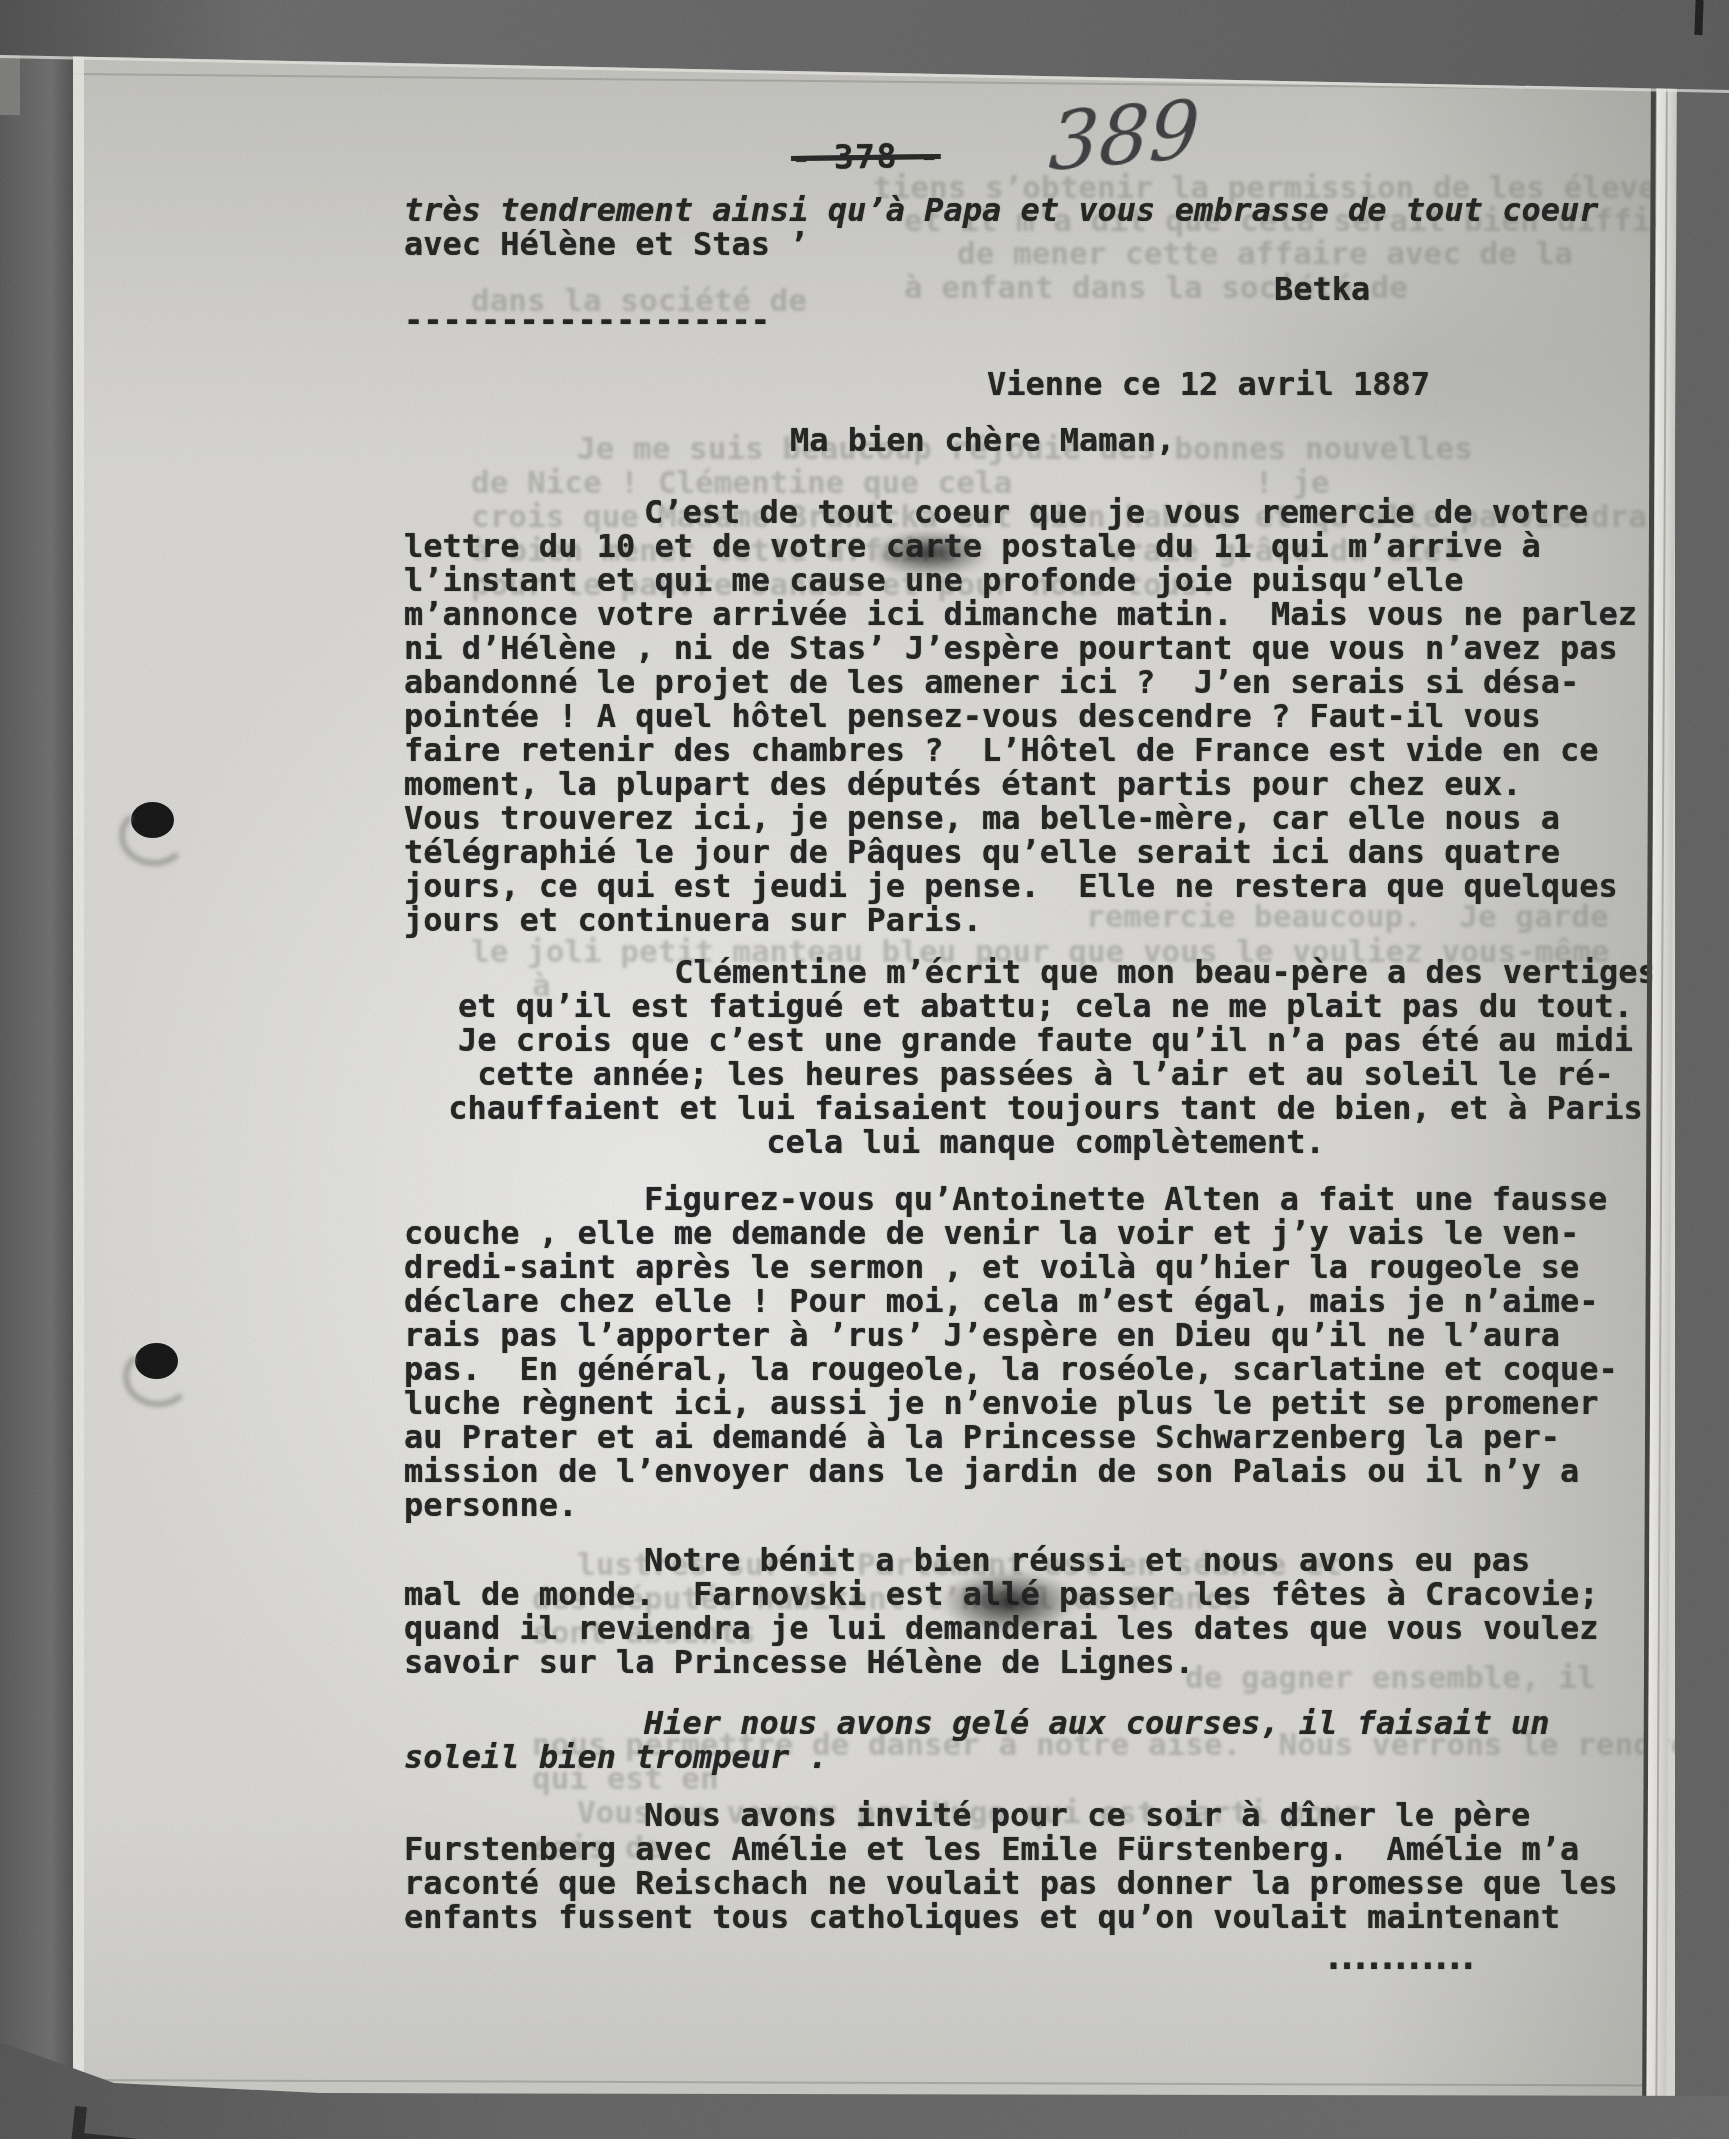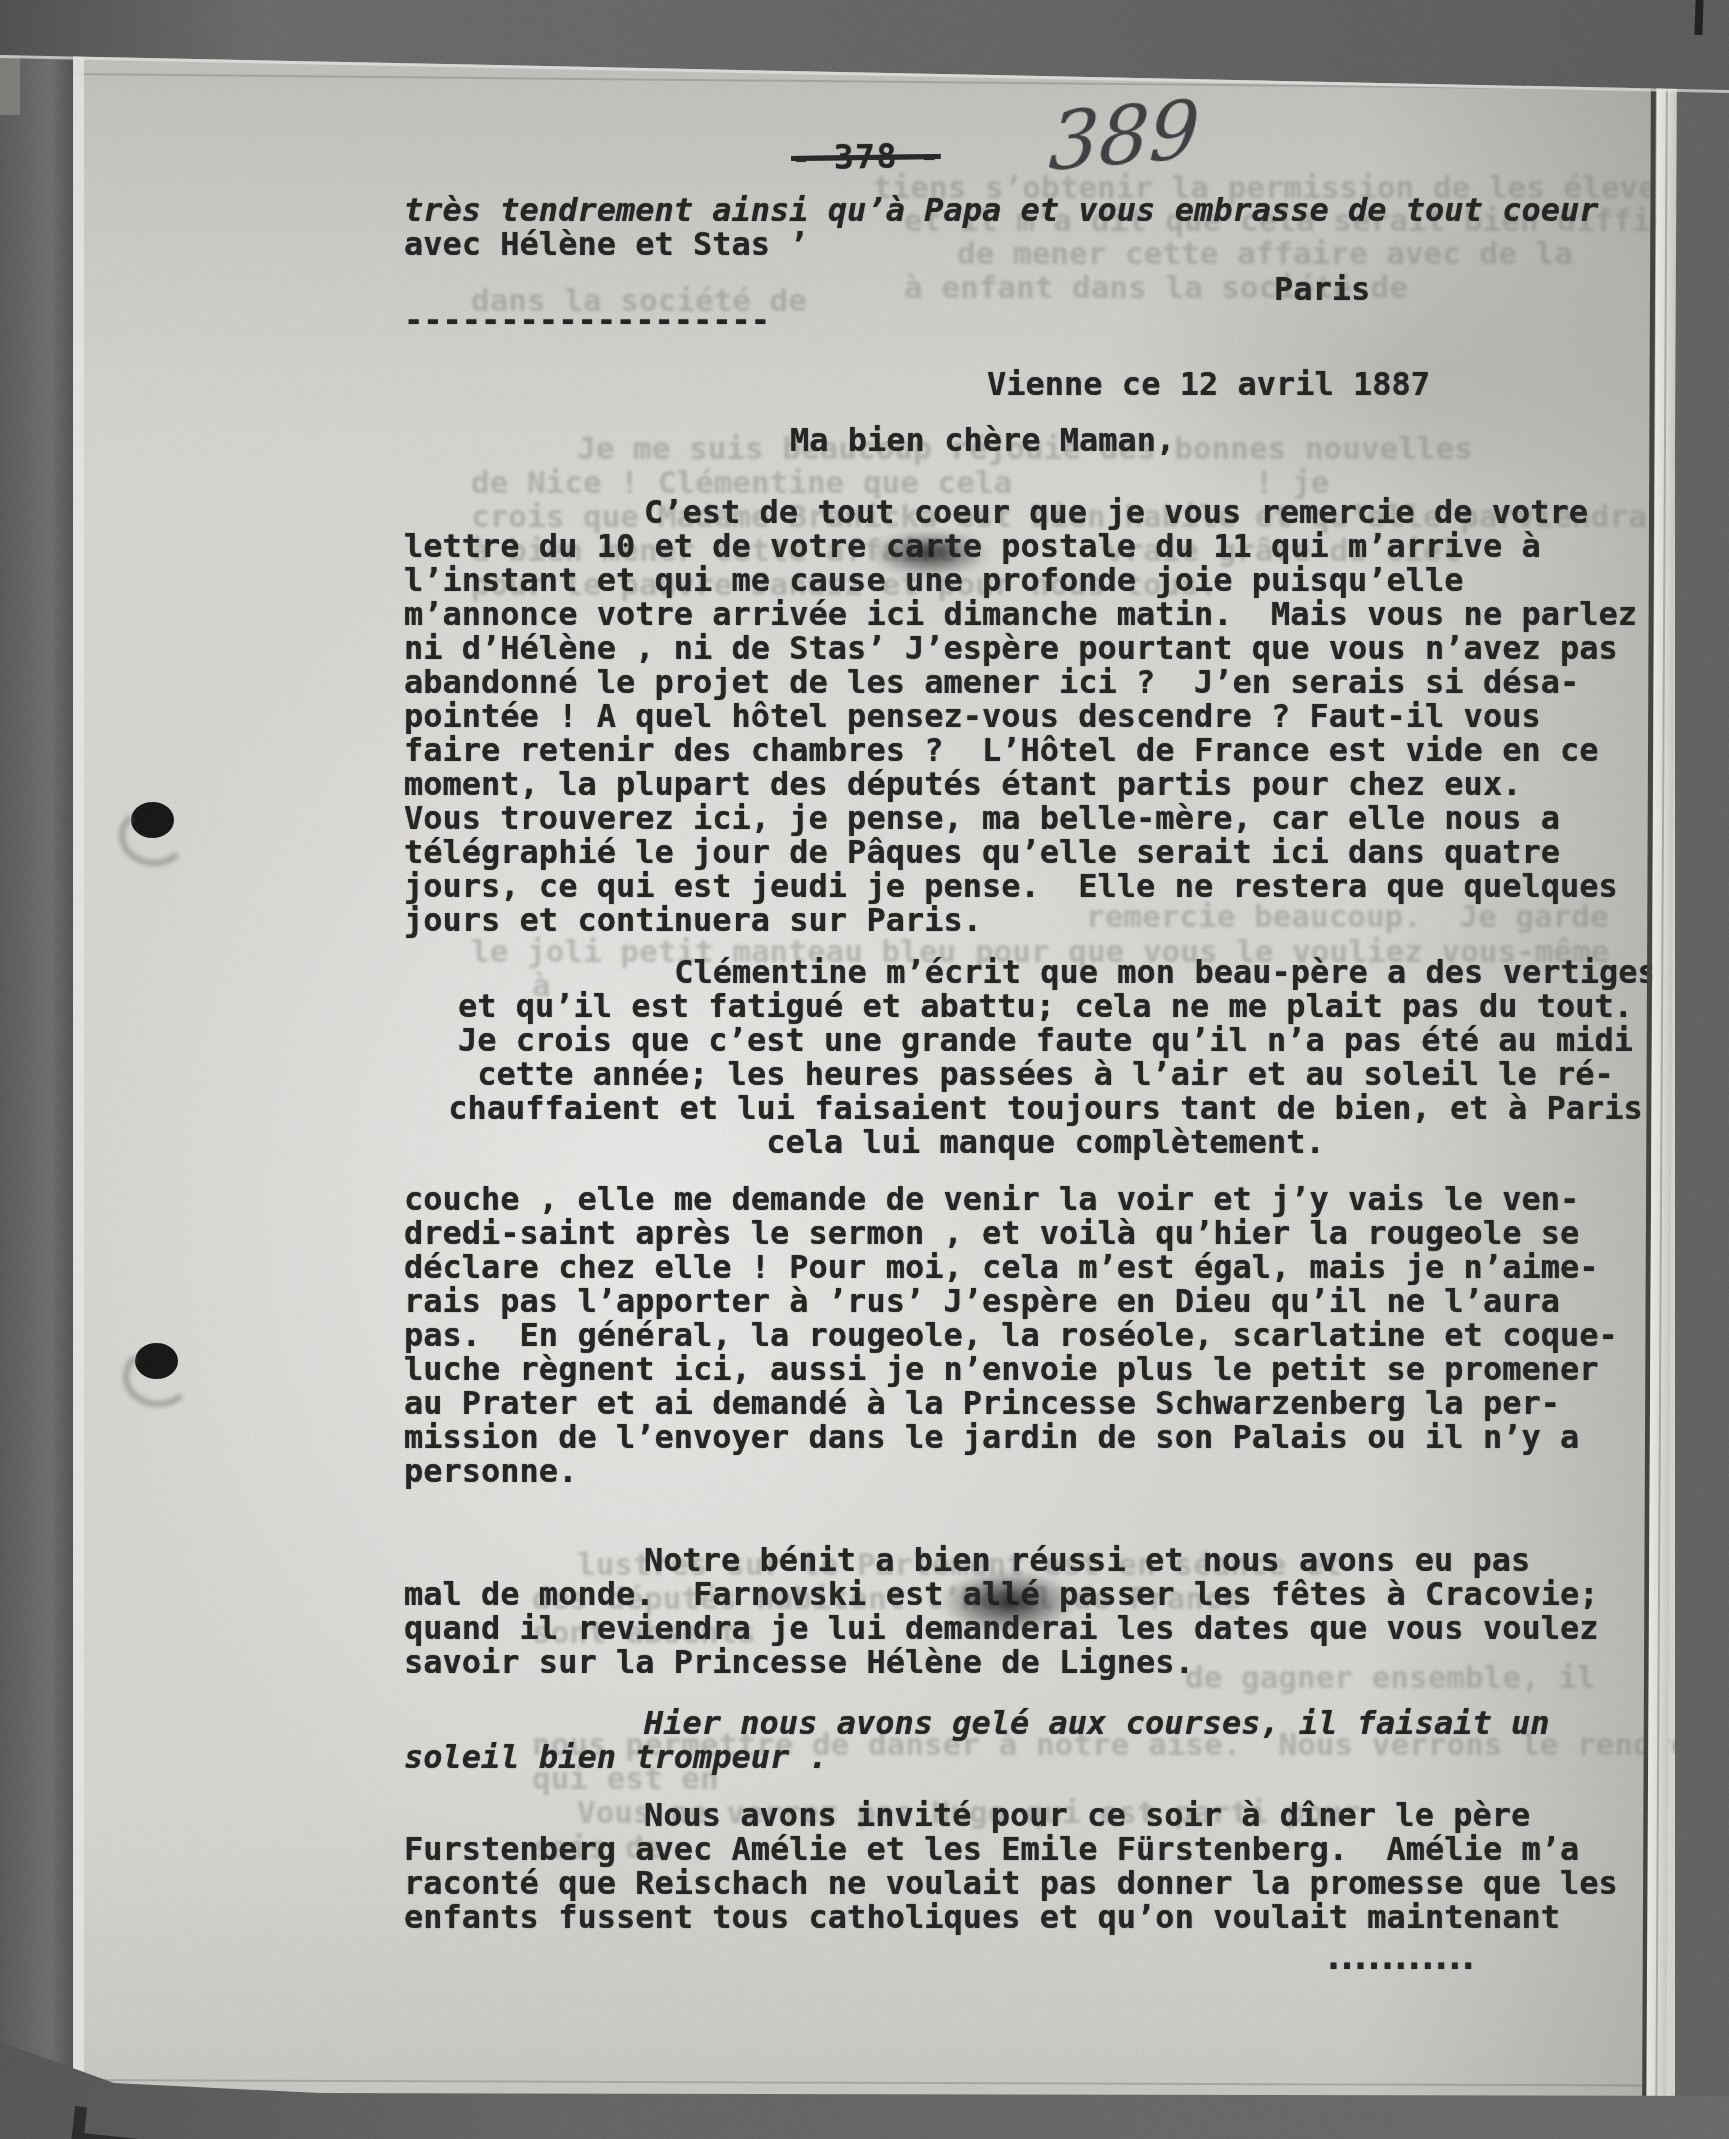--- a/index.html
+++ b/index.html
@@ -113,21 +113,21 @@
   <div class="ghost" style="left:532px;top:1726px;">nous permettre de danser à notre aise.  Nous verrons le rendre</div>
   <div class="ghost" style="left:532px;top:1760px;">qui est en</div>
   <div class="ghost" style="left:577px;top:1794px;">Vous ne verrez pas Hugo qui est parti pour</div>
   <div class="ghost" style="left:532px;top:1829px;">sais de</div>
 
   <div class="t" id="pagenum">- 378 -</div>
   <div id="handnum">389</div>
 
   <div class="t" style="left:404px;top:194px;font-style:italic;">très tendrement ainsi qu’à Papa et vous embrasse de tout coeur</div>
   <div class="t" style="left:404px;top:228px;">avec Hélène et Stas ’</div>
-  <div class="t" style="left:1274px;top:273px;">Paris</div>
+  <div class="t" style="left:1274px;top:273px;">Betka</div>
   <div class="t" id="separator">-------------------</div>
 
   <div class="t" style="left:987px;top:368px;">Vienne ce 12 avril 1887</div>
   <div class="t" style="left:790px;top:424px;">Ma bien chère Maman,</div>
 
   <div class="para" style="top:495px;">
     <div class="ln ind">C’est de tout coeur que je vous remercie de votre</div>
     <div class="ln">lettre du 10 et de votre carte postale du 11 qui m’arrive à</div>
     <div class="ln">l’instant et qui me cause une profonde joie puisqu’elle</div>
     <div class="ln">m’annonce votre arrivée ici dimanche matin.  Mais vous ne parlez</div>
@@ -145,20 +145,21 @@
   <div class="para" style="top:955px;text-align:center;">
     <div class="ln ind">Clémentine m’écrit que mon beau-père a des vertiges</div>
     <div class="ln">et qu’il est fatigué et abattu; cela ne me plait pas du tout.</div>
     <div class="ln">Je crois que c’est une grande faute qu’il n’a pas été au midi</div>
     <div class="ln">cette année; les heures passées à l’air et au soleil le ré-</div>
     <div class="ln">chauffaient et lui faisaient toujours tant de bien, et à Paris</div>
     <div class="ln">cela lui manque complètement.</div>
   </div>
 
   <div class="para" style="top:1182px;">
+    <div class="ln ind">Figurez-vous qu’Antoinette Alten a fait une fausse</div>
     <div class="ln">couche , elle me demande de venir la voir et j’y vais le ven-</div>
     <div class="ln">dredi-saint après le sermon , et voilà qu’hier la rougeole se</div>
     <div class="ln">déclare chez elle ! Pour moi, cela m’est égal, mais je n’aime-</div>
     <div class="ln">rais pas l’apporter à ’rus’ J’espère en Dieu qu’il ne l’aura</div>
     <div class="ln">pas.  En général, la rougeole, la roséole, scarlatine et coque-</div>
     <div class="ln">luche règnent ici, aussi je n’envoie plus le petit se promener</div>
     <div class="ln">au Prater et ai demandé à la Princesse Schwarzenberg la per-</div>
     <div class="ln">mission de l’envoyer dans le jardin de son Palais ou il n’y a</div>
     <div class="ln">personne.</div>
   </div>

